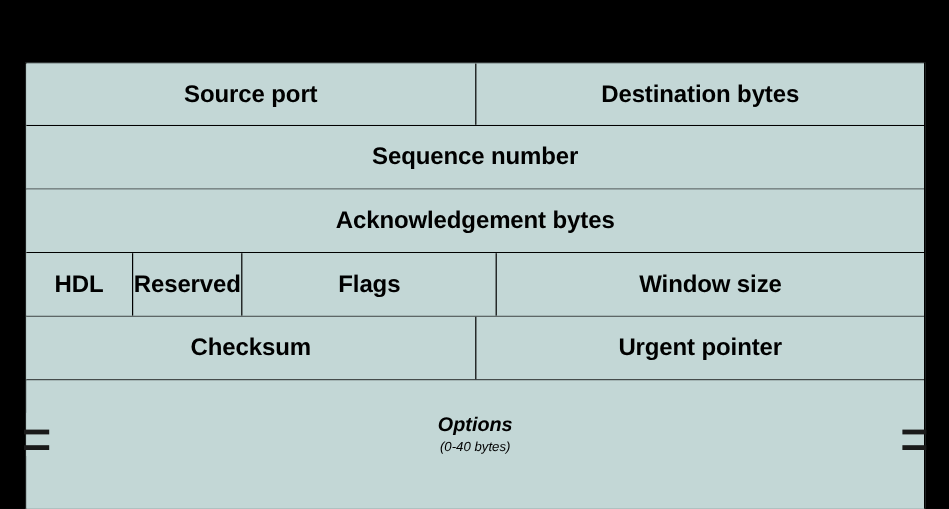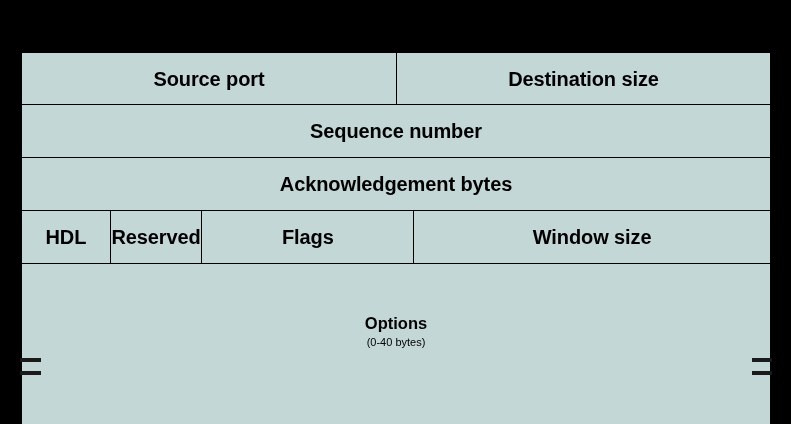--- a/index.html
+++ b/index.html
@@ -58,22 +58,23 @@
   .row-first { height: 52px; }
   .w-half { width: 50%; }
   .w-hdl { width: 92px; }
   .w-reserved { width: 96px; }
   .w-flags { width: 222px; }
   .row-options {
     height: 108px;
     border-bottom: none;
     flex-direction: column;
     align-items: center;
-    justify-content: center;
+    justify-content: flex-start;
     padding-top: 27px;
+    font-style: italic;
   }
   .opt-cell {
     width: 100%;
     display: flex;
     flex-direction: column;
     align-items: center;
     justify-content: flex-start;
     background: #c3d7d6;
   }
   .opt-title {
@@ -101,38 +102,42 @@
 </style>
 </head>
 <body>
 
 <div id="canvas">
 
   <div id="header-table">
 
     <div class="hrow row-first">
       <div class="hcell w-half">Source port</div>
-      <div class="hcell w-half cell-divider">Destination size</div>
+      <div class="hcell w-half cell-divider">Destination bytes</div>
     </div>
 
     <div class="hrow row-std">
       <div class="hcell" style="width:100%;">Sequence number</div>
     </div>
 
     <div class="hrow row-std">
       <div class="hcell" style="width:100%;">Acknowledgement bytes</div>
     </div>
 
     <div class="hrow row-std">
       <div class="hcell w-hdl">HDL</div>
       <div class="hcell w-reserved cell-divider">Reserved</div>
       <div class="hcell w-flags cell-divider">Flags</div>
       <div class="hcell w-half cell-divider">Window size</div>
     </div>
 
+    <div class="hrow row-std">
+      <div class="hcell w-half">Checksum</div>
+      <div class="hcell w-half cell-divider">Urgent pointer</div>
+    </div>
 
     <div class="hrow row-options">
       <div class="opt-cell">
         <div class="opt-title">Options</div>
         <div class="opt-sub">(0-40 bytes)</div>
       </div>
     </div>
 
   </div>
 

